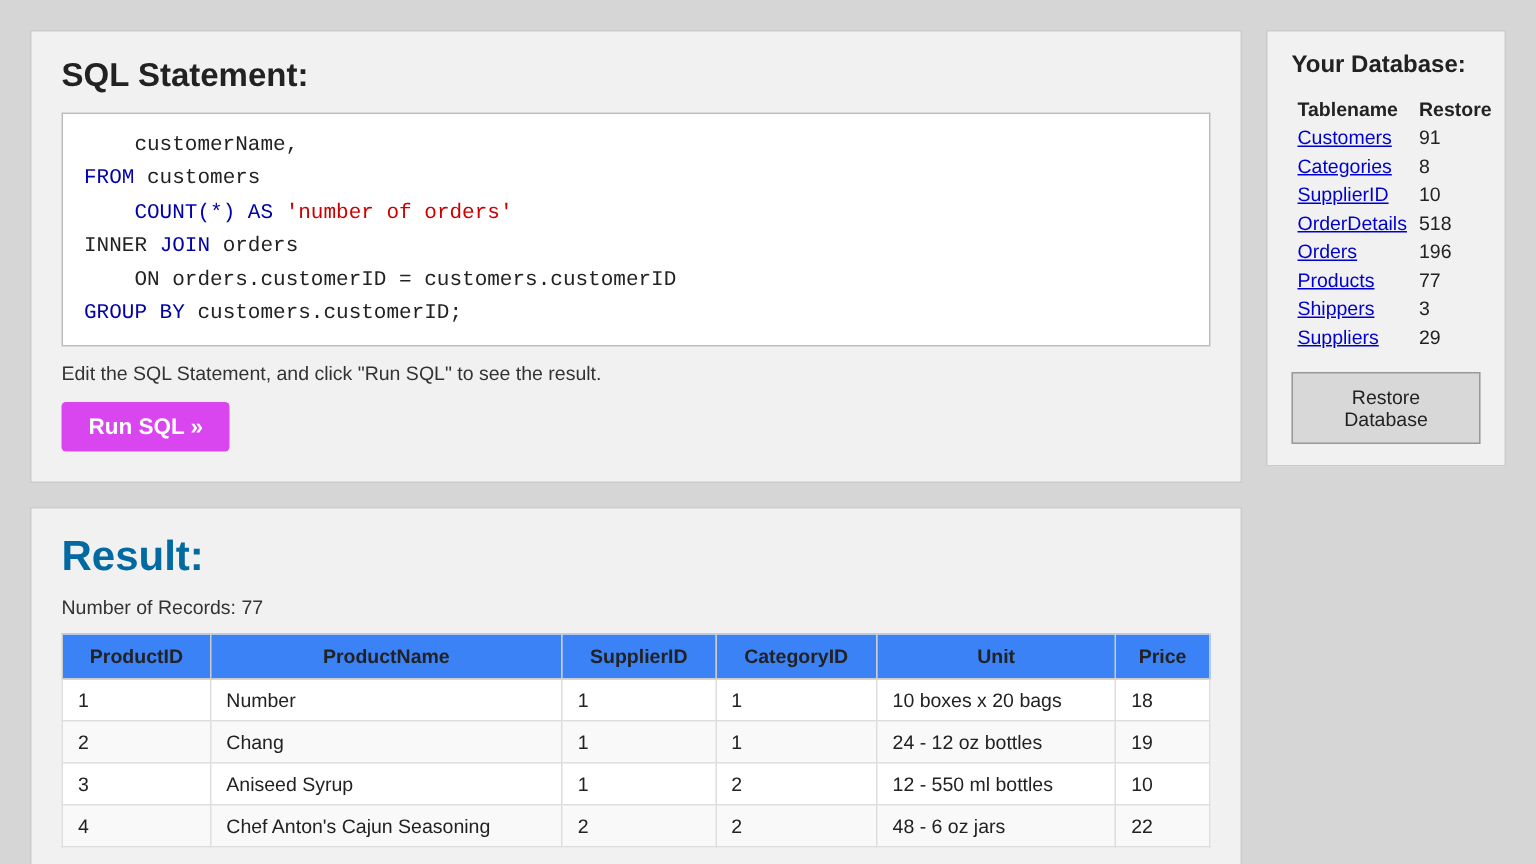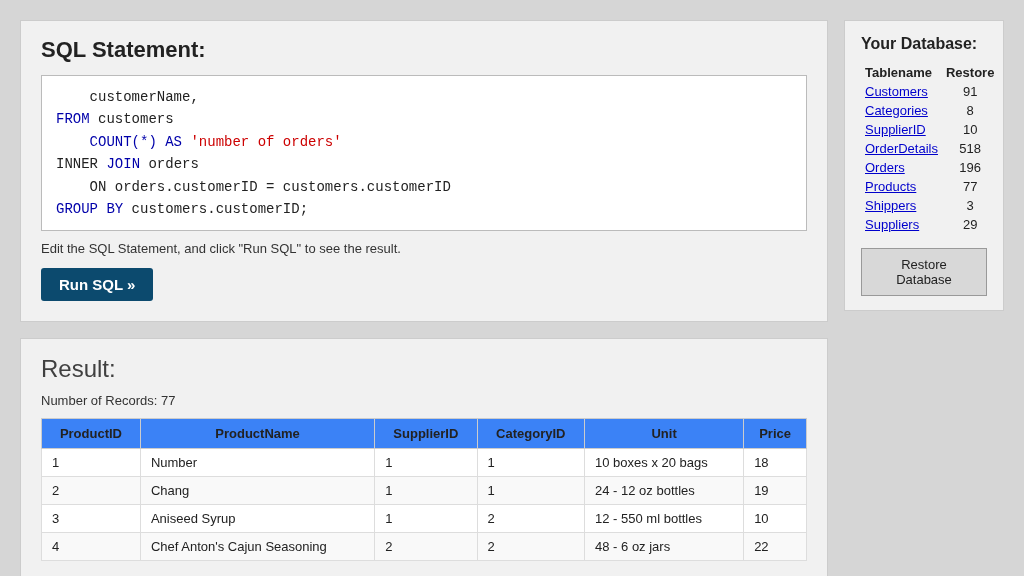--- a/index.html
+++ b/index.html
@@ -42,38 +42,38 @@
     .sql-line { display: block; }
     .sql-keyword { color: #00a; font-weight: normal; }
     .sql-string { color: #c00; }
     .sql-normal { color: #222; }
     .sql-hint {
       font-size: 13px;
       color: #333;
       margin-bottom: 12px;
     }
     .run-btn {
-      background: #0c4a6e;
+      background: #d946ef;
       color: white;
       border: none;
       padding: 8px 18px;
       font-size: 15px;
       cursor: pointer;
       border-radius: 3px;
       font-weight: bold;
     }
     .result-section {
       background: #f1f1f1;
       border: 1px solid #ccc;
       padding: 16px 20px;
     }
     .result-title {
-      font-size: 24px;
-      font-weight: normal;
-      color: #404040;
+      font-size: 28px;
+      font-weight: bold;
+      color: #0369a1;
       margin-bottom: 10px;
     }
     .record-count {
       font-size: 13px;
       color: #333;
       margin-bottom: 10px;
     }
     .result-table {
       width: 100%;
       border-collapse: collapse;
@@ -125,21 +125,21 @@
       font-size: 13px;
     }
     .sidebar-table td {
       padding: 2px 4px;
       font-size: 13px;
       color: #0000cc;
       text-decoration: underline;
       cursor: pointer;
     }
     .sidebar-table td.records {
-      text-align: center;
+      text-align: left;
       color: #222;
       text-decoration: none;
     }
     .restore-btn {
       background: #d8d8d8;
       border: 1px solid #999;
       padding: 8px 12px;
       font-size: 13px;
       cursor: pointer;
       color: #222;

